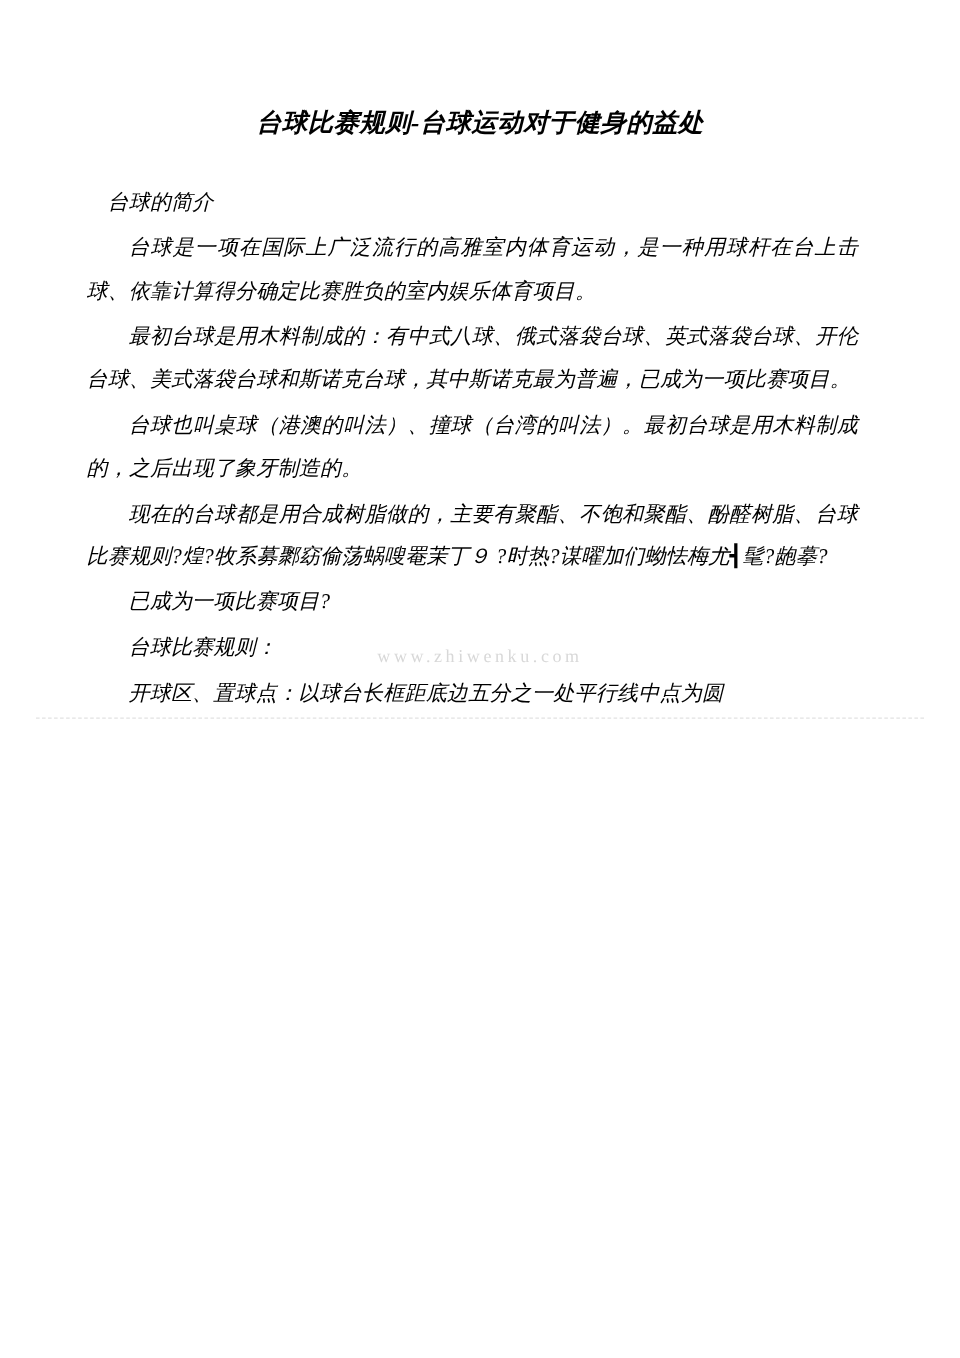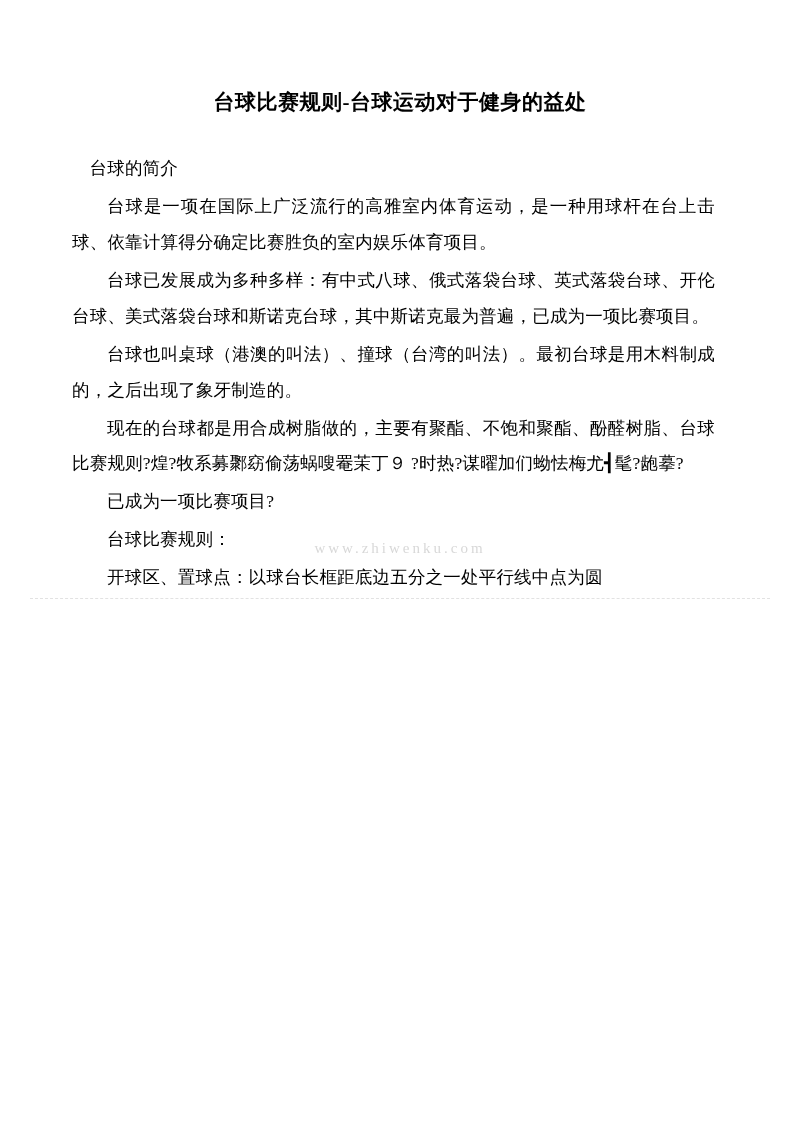--- a/index.html
+++ b/index.html
@@ -61,37 +61,38 @@
     position: absolute;
     left: 30px;
     top: 598px;
     width: 740px;
     border-top: 1px dashed #e2e2e2;
     z-index: 4;
   }
   .content {
     position: relative;
     z-index: 1;
+    font-style: italic;
   }
 </style>
 </head>
 <body>
 
 <div class="page">
 
   <div class="watermark-rule"></div>
   <div class="watermark">www.zhiwenku.com</div>
 
   <div class="content">
 
     <h1 class="doc-title">台球比赛规则-台球运动对于健身的益处</h1>
 
     <p class="para indent-1">台球的简介</p>
     <p class="para indent-2">台球是一项在国际上广泛流行的高雅室内体育运动，是一种用球杆在台上击球、依靠计算得分确定比赛胜负的室内娱乐体育项目。</p>
-    <p class="para indent-2">台球已发展成为多种多样：有中式八球、俄式落袋台球、英式落袋台球、开伦台球、美式落袋台球和斯诺克台球，其中斯诺克最为普遍，已成为一项比赛项目。</p>
+    <p class="para indent-2">最初台球是用木料制成的：有中式八球、俄式落袋台球、英式落袋台球、开伦台球、美式落袋台球和斯诺克台球，其中斯诺克最为普遍，已成为一项比赛项目。</p>
     <p class="para indent-2">台球也叫桌球（港澳的叫法）、撞球（台湾的叫法）。最初台球是用木料制成的，之后出现了象牙制造的。</p>
     <p class="para indent-2">现在的台球都是用合成树脂做的，主要有聚酯、不饱和聚酯、酚醛树脂、台球比赛规则?煌?牧系募鄹窈偷荡蜗嗖罨茉丁９ ?时热?谋曜加们蚴怯梅尤┫髦?龅摹?</p>
     <p class="para indent-2">已成为一项比赛项目?</p>
     <p class="para indent-2">台球比赛规则：</p>
     <p class="para indent-2">开球区、置球点：以球台长框距底边五分之一处平行线中点为圆</p>
 
   </div>
 </div>
 
 </body></html>

